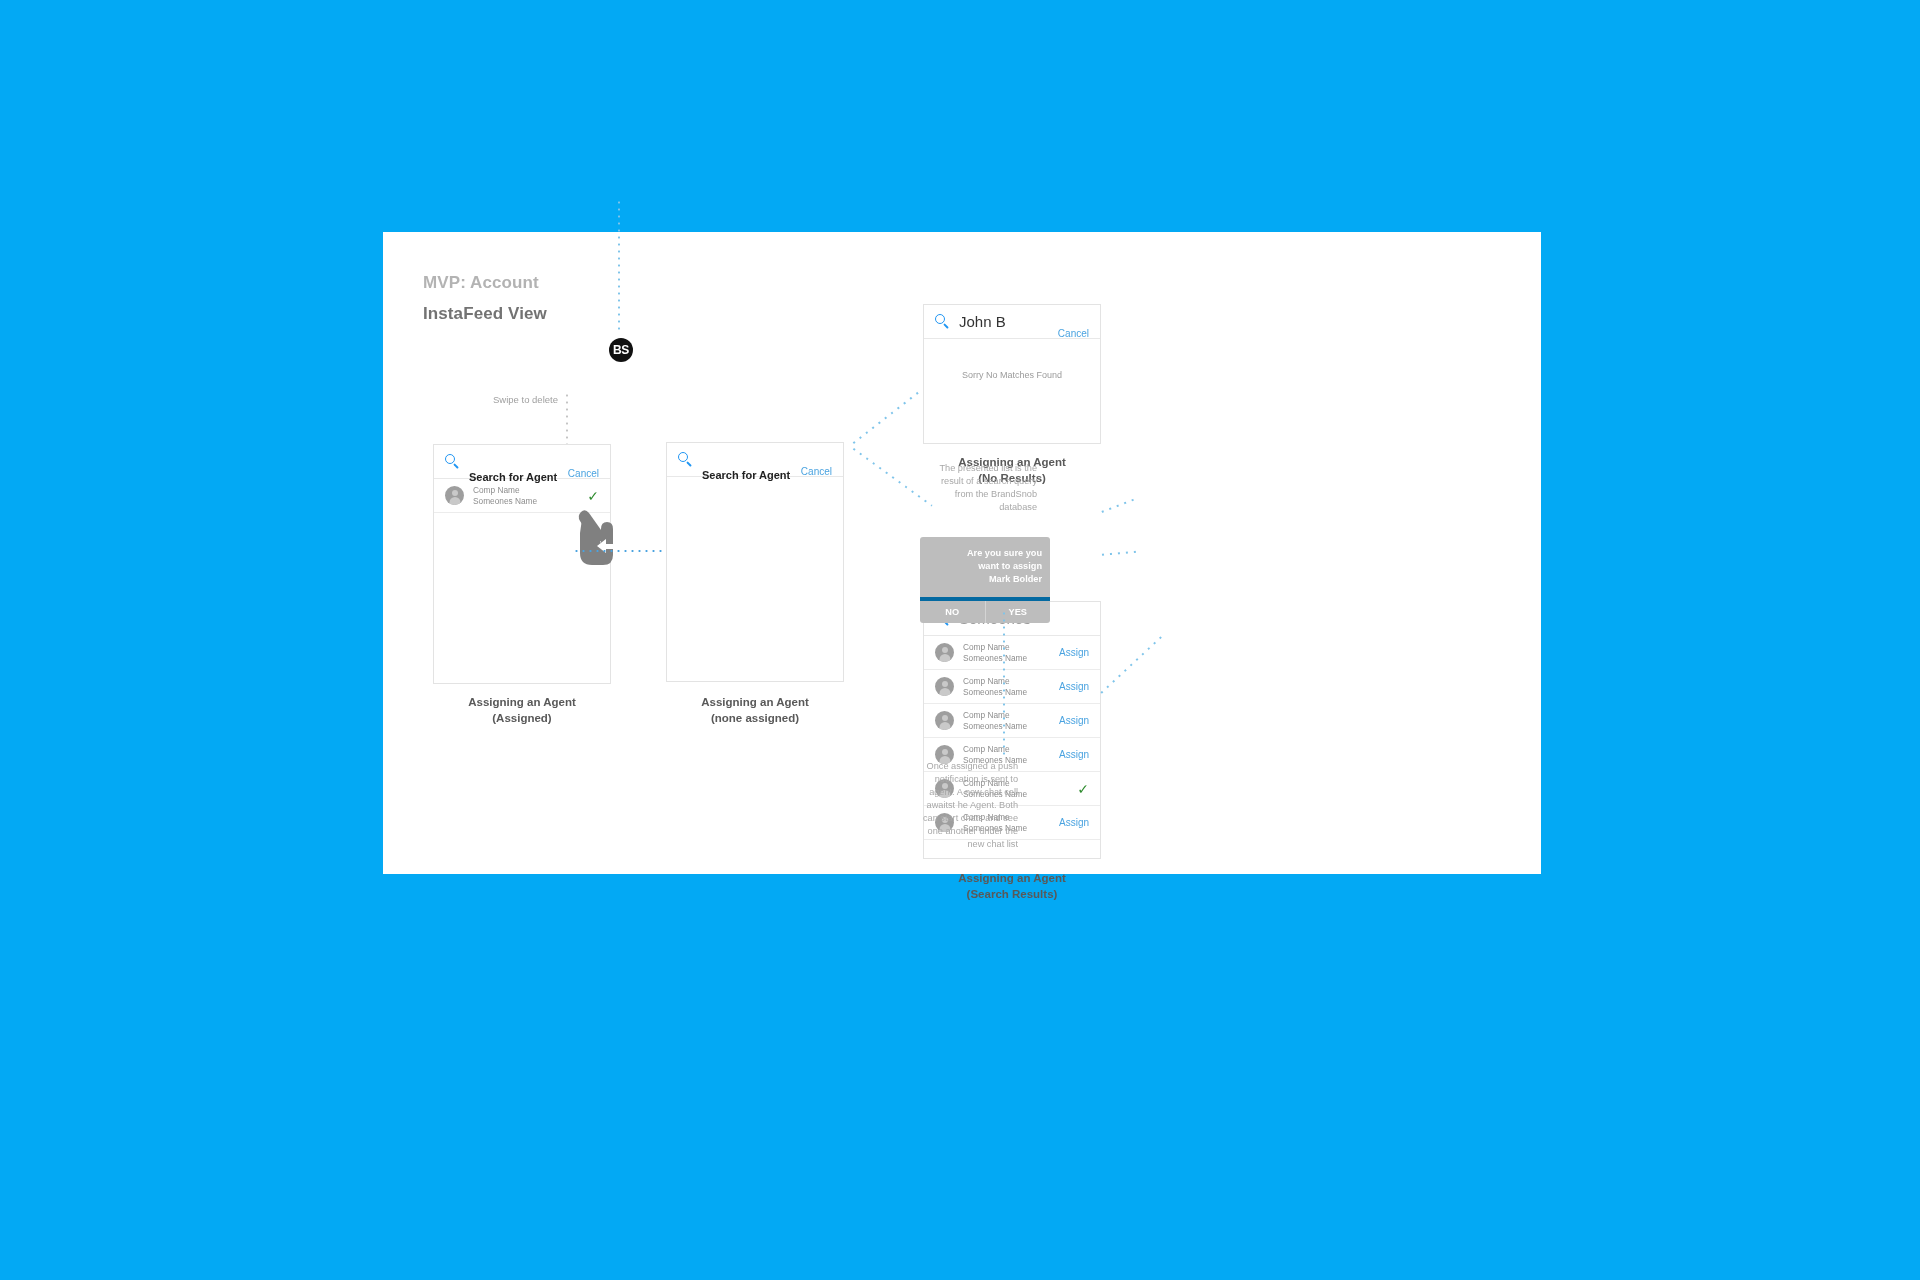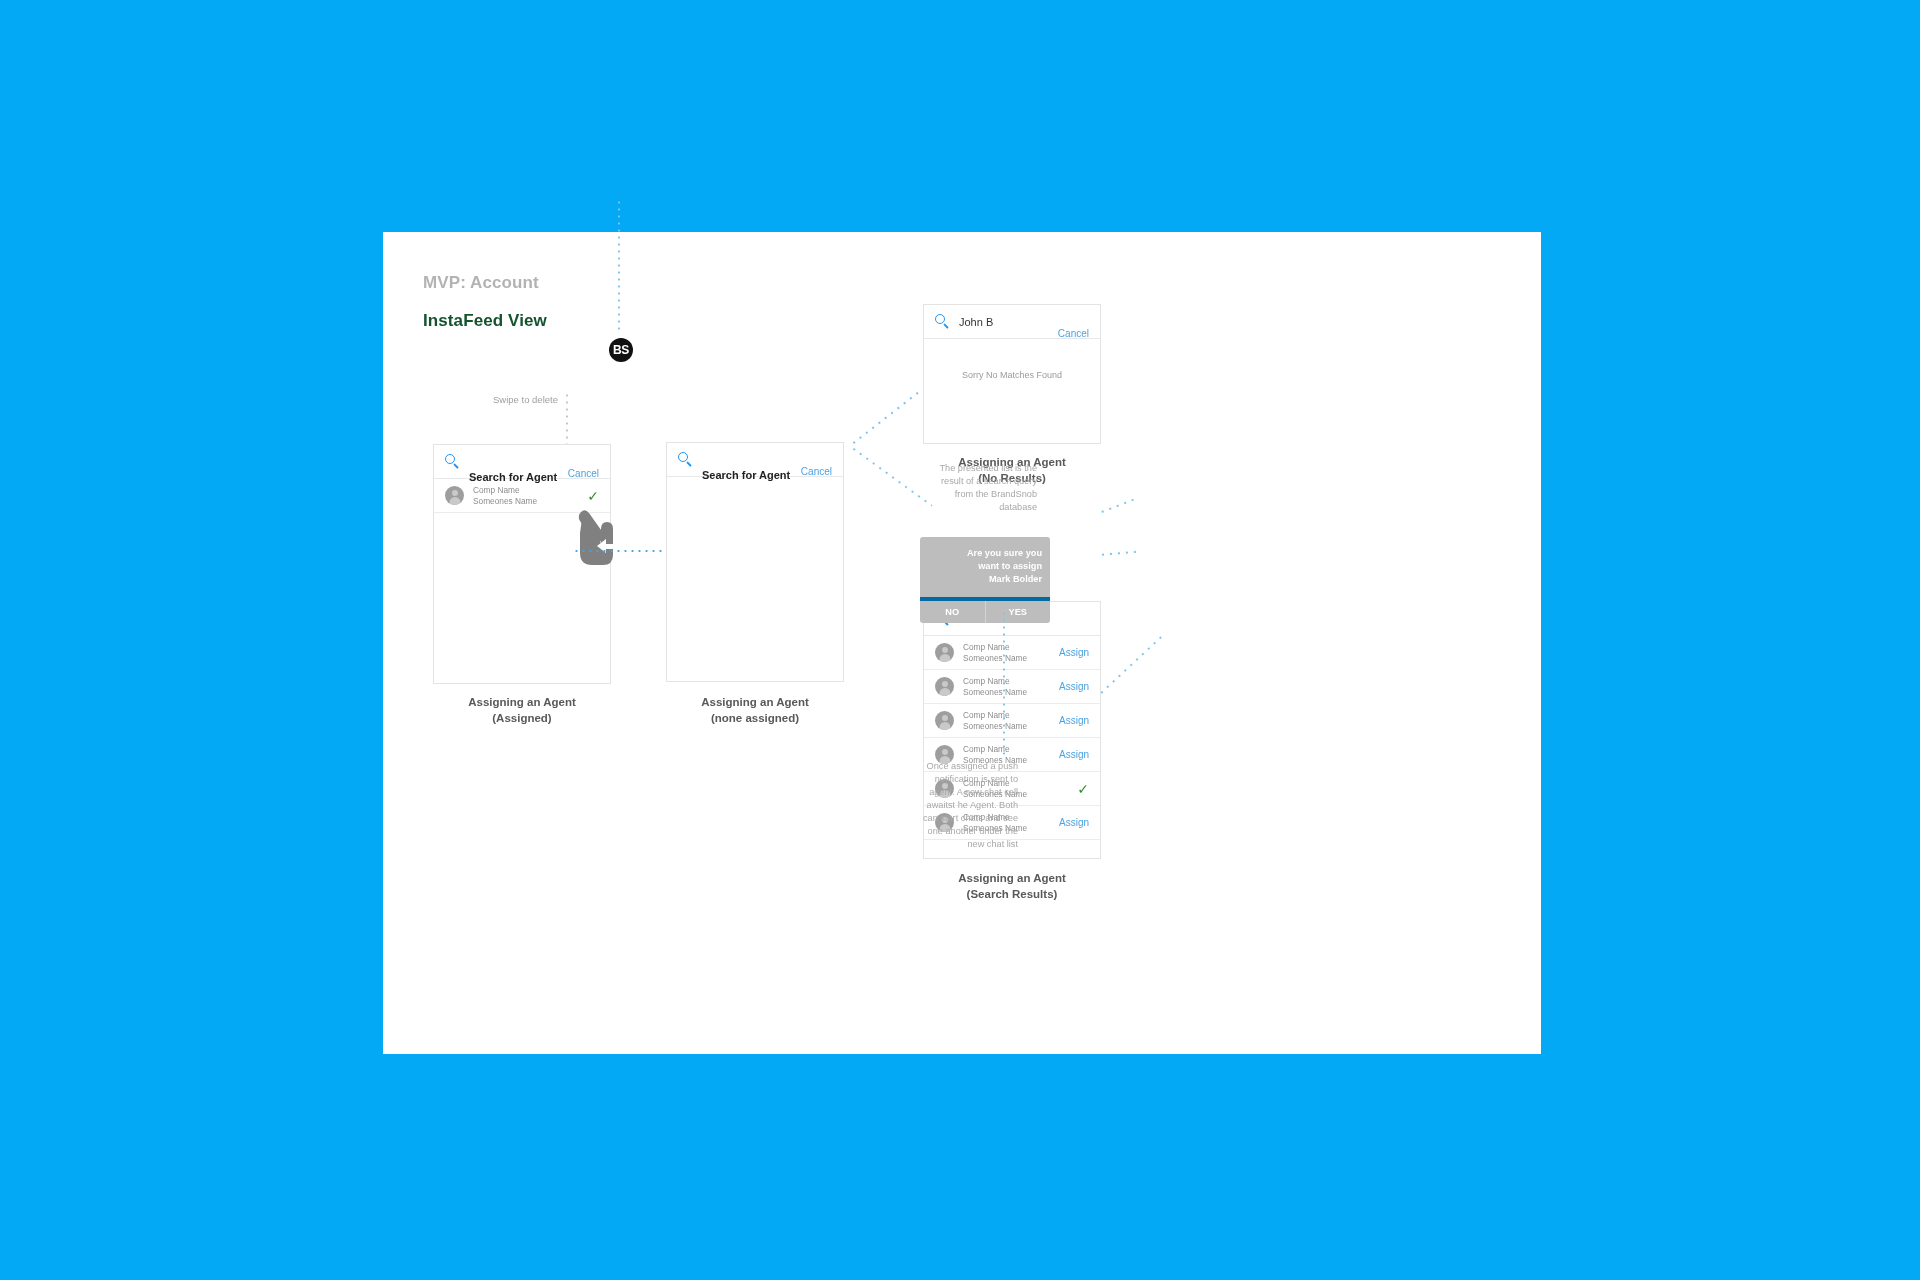--- a/index.html
+++ b/index.html
@@ -6,36 +6,36 @@
   body{
     width:1920px;height:1280px;
     background:#03A9F4;
     font-family:"Liberation Sans", sans-serif;
     overflow:hidden;
     position:relative;
   }
   #canvas{
     position:absolute;
     left:383px;top:232px;
-    width:1158px;height:822px;
+    width:1158px;height:642px;
     background:#ffffff;
   }
   
   .title-block{position:absolute;left:40px;top:40px;}
   .title-sup{font-size:17px;font-weight:bold;color:#b3b3b3;letter-spacing:.1px;line-height:22px;}
-  .title-main{font-size:17px;font-weight:bold;color:#14532d;letter-spacing:.1px;line-height:22px;margin-top:16px;}
+  .title-main{font-size:17px;font-weight:bold;color:#737373;letter-spacing:.1px;line-height:22px;margin-top:9px;}
 
   
   .phone{position:absolute;background:#fff;border:1px solid #e3e3e3;box-sizing:border-box;}
   .srchbar{height:34px;border-bottom:1px solid #e8e8e8;display:flex;align-items:center;padding:0 11px;box-sizing:border-box;}
   .mag{width:15px;height:15px;flex:0 0 15px;position:relative;margin-right:9px;}
   .mag .ring{position:absolute;left:0;top:0;width:10px;height:10px;border:1.6px solid #2196F3;border-radius:50%;box-sizing:border-box;}
   .mag .hdl{position:absolute;left:8.5px;top:9px;width:6px;height:1.7px;background:#2196F3;transform:rotate(45deg);transform-origin:left center;border-radius:1px;}
   .srch-label{font-size:11px;font-weight:bold;color:#222;flex:1;margin-top:31px;}
-  .srch-query{font-size:11px;font-weight:normal;color:#333;flex:1;}
+  .srch-query{font-size:15px;font-weight:normal;color:#333;flex:1;}
   .srch-query.ph{color:#9b9b9b;}
   .cancel{font-size:10px;color:#4aa3e0;margin-top:24px;}
 
   .row{height:34px;display:flex;align-items:center;padding:0 11px;box-sizing:border-box;border-bottom:1px solid #ececec;}
   .avatar{width:19px;height:19px;border-radius:50%;background:#9e9e9e;flex:0 0 19px;margin-right:9px;position:relative;overflow:hidden;}
   .avatar .head{position:absolute;left:50%;top:3.5px;transform:translateX(-50%);width:6px;height:6px;border-radius:50%;background:#c9c9c9;}
   .avatar .body{position:absolute;left:50%;top:11px;transform:translateX(-50%);width:11px;height:9px;border-radius:5.5px 5.5px 0 0;background:#c9c9c9;}
   .names{flex:1;line-height:10.5px;}
   .names div{font-size:8.3px;color:#8d8d8d;}
   .assign{font-size:10px;color:#4aa3e0;}

